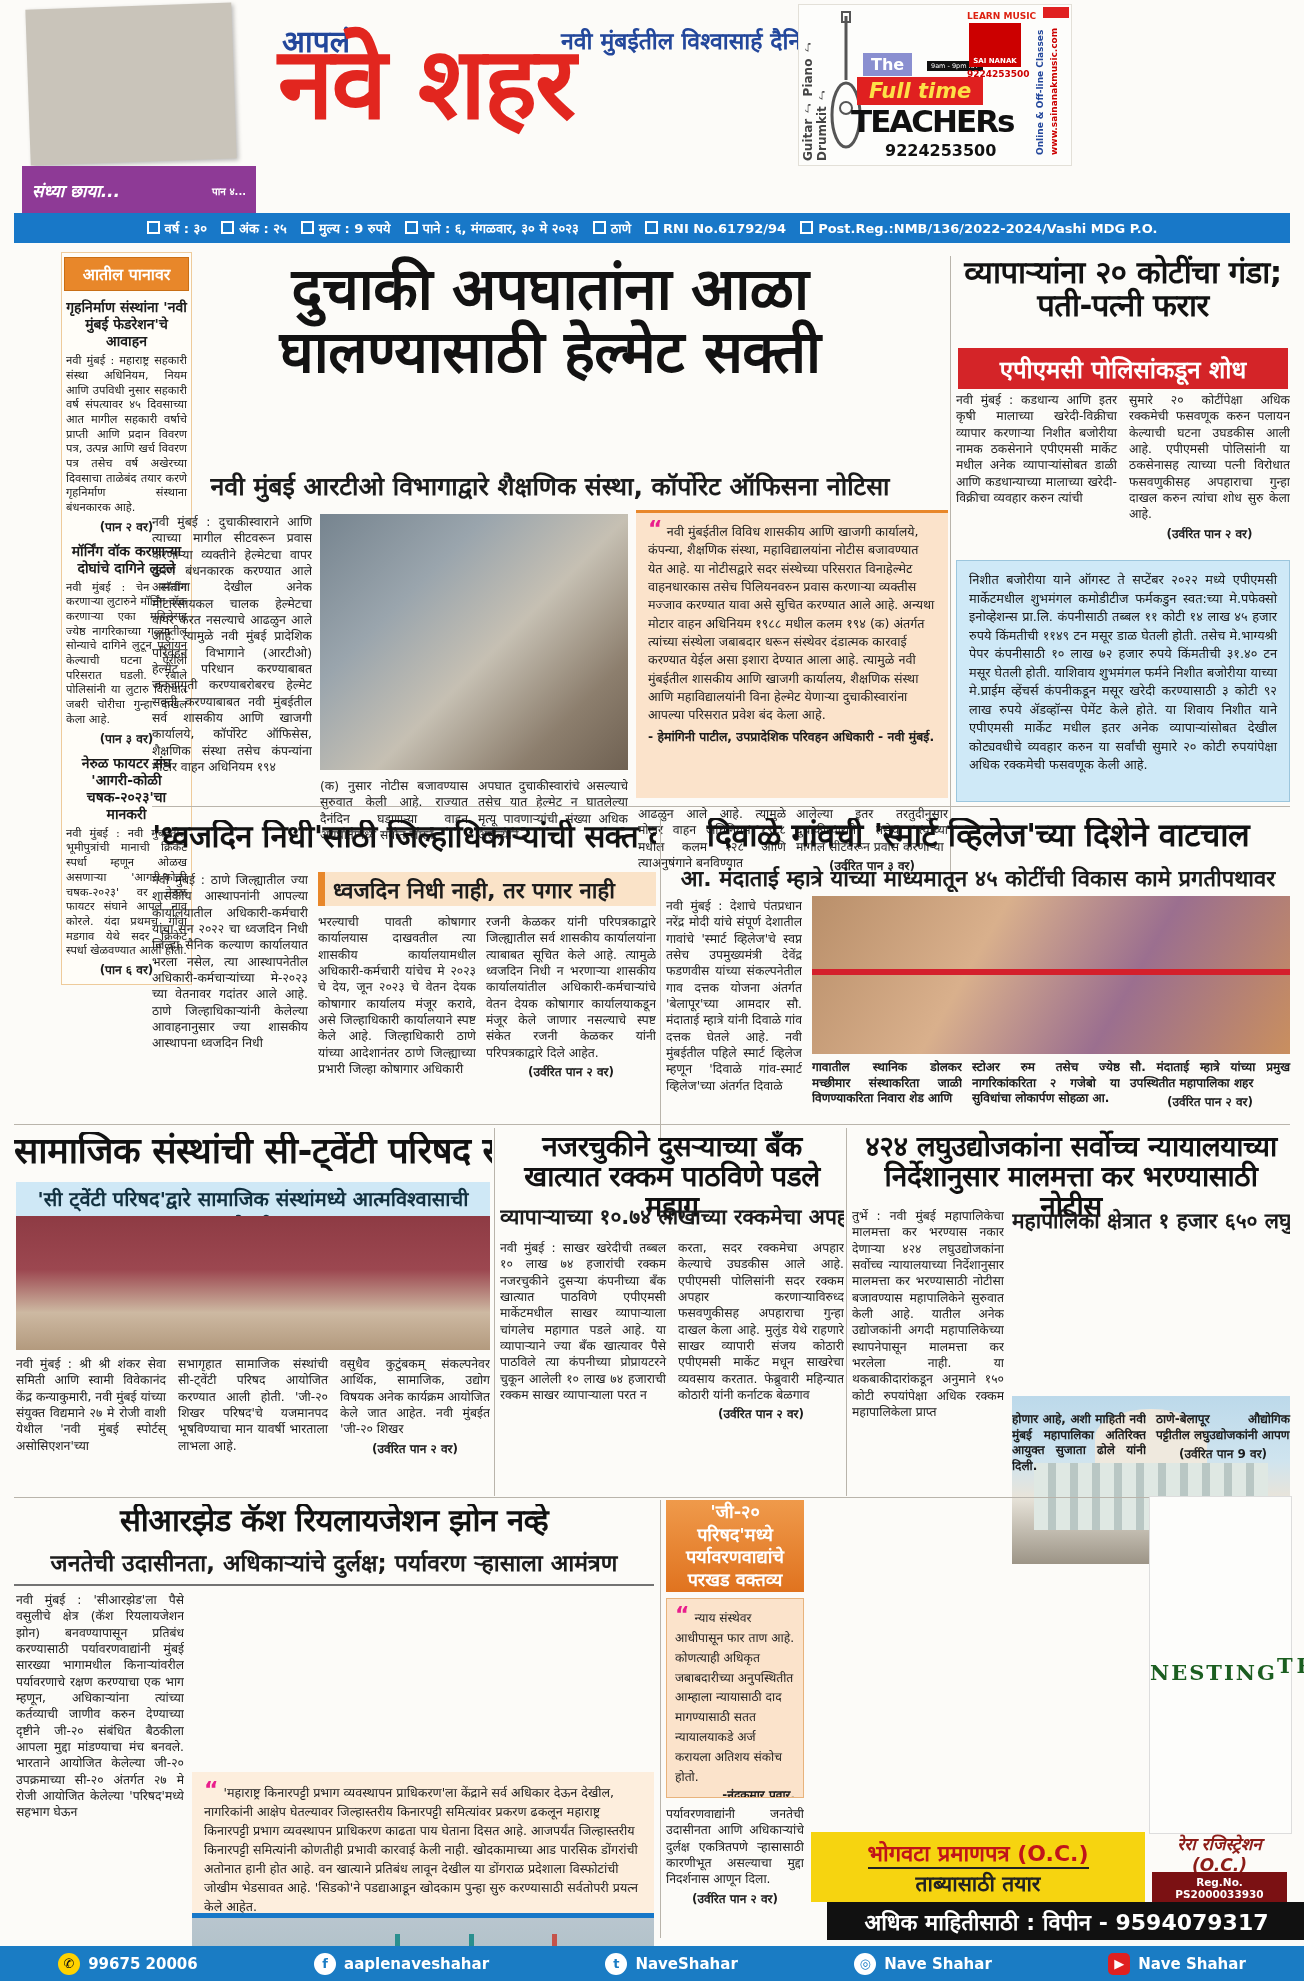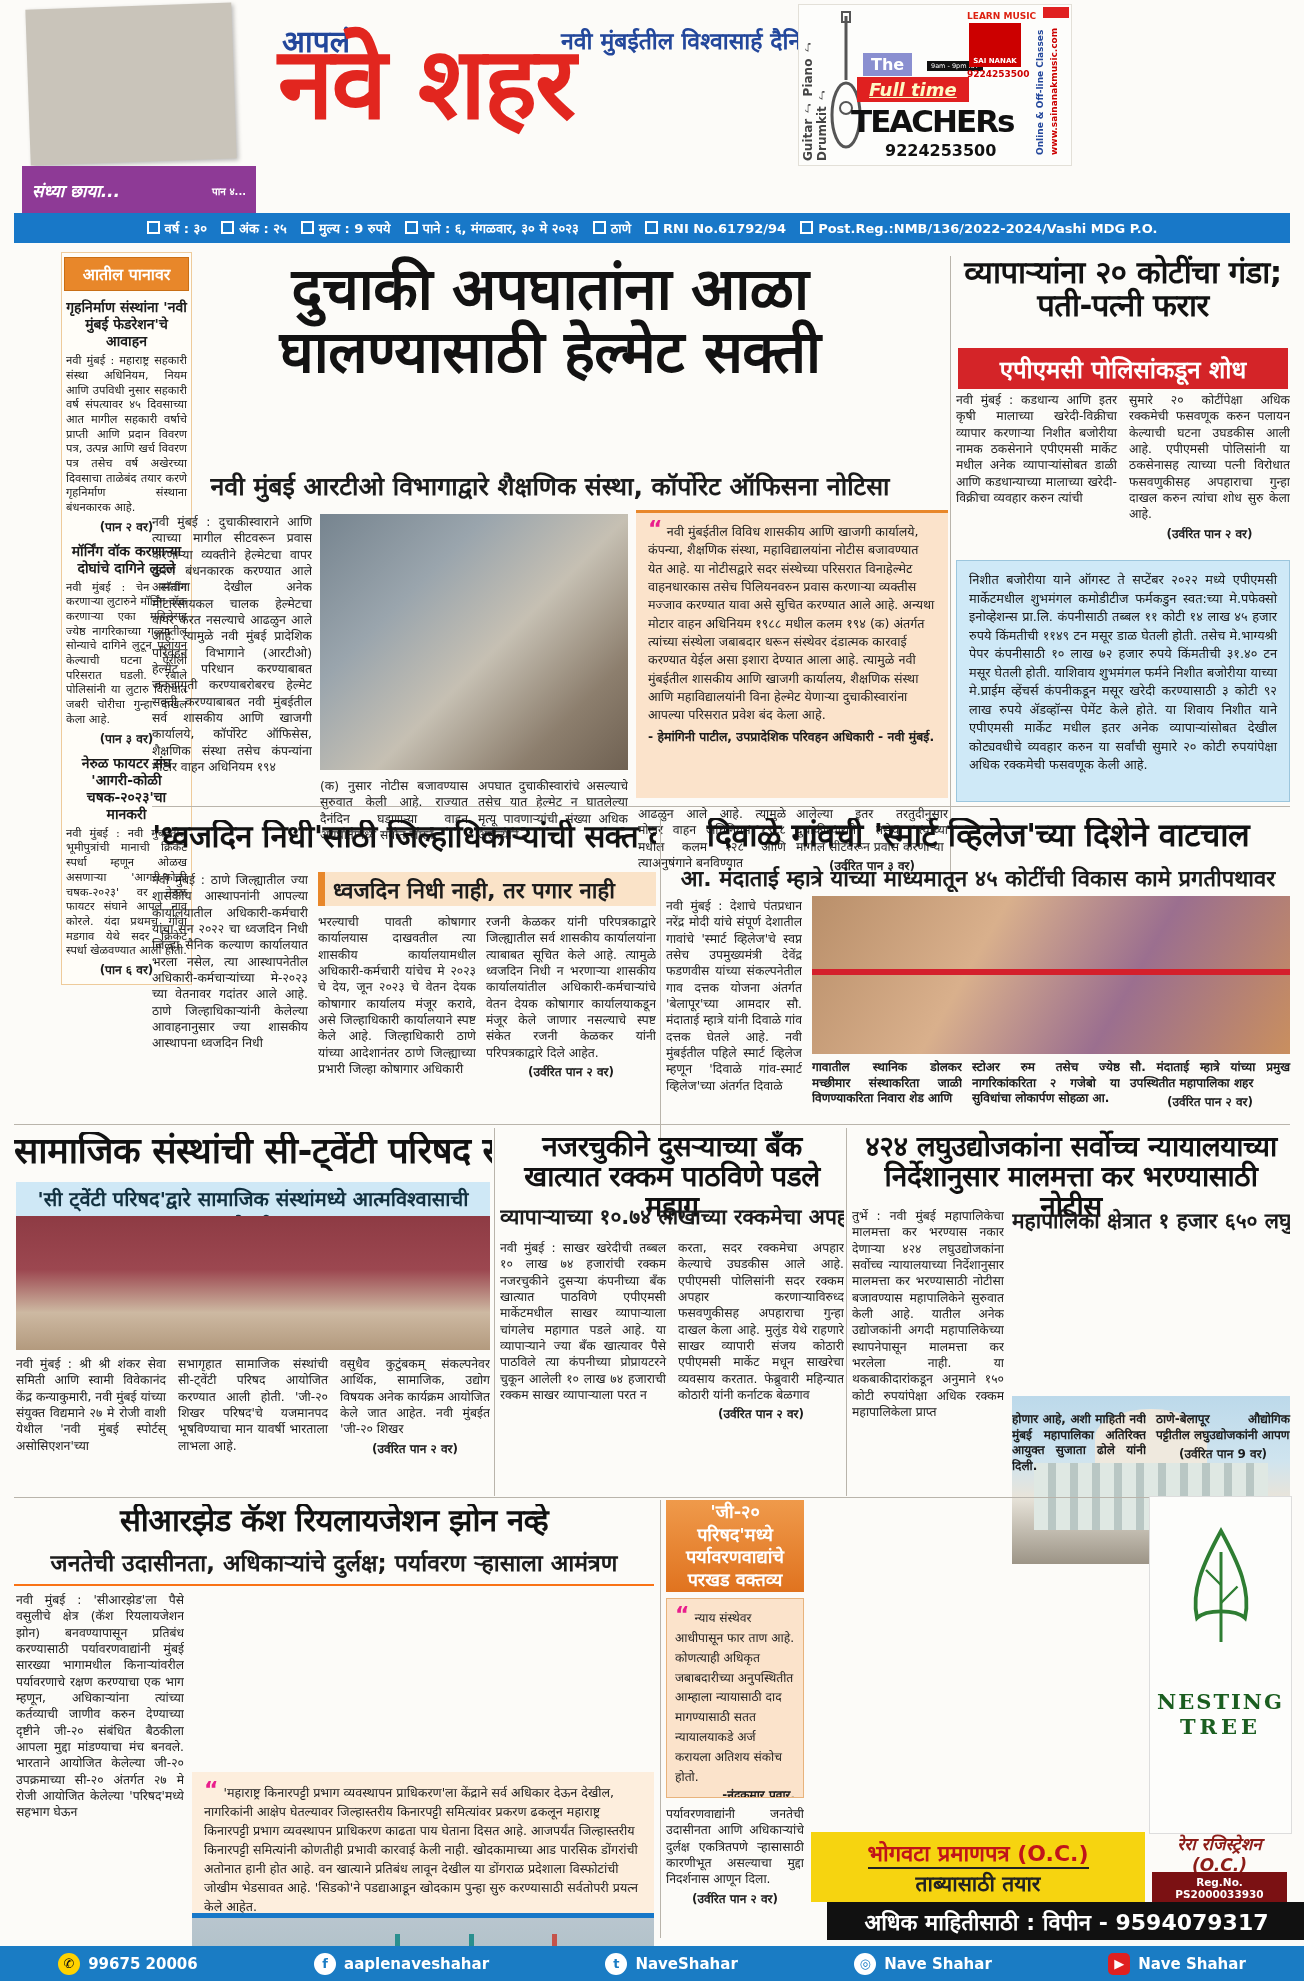--- a/index.html
+++ b/index.html
@@ -27,21 +27,21 @@
   .mast-prefix{left:282px;top:20px;color:#23479b;font-weight:bold;font-size:30px;}
   .mast-title{left:278px;top:34px;width:500px;color:#e2261f;font-weight:bold;font-size:100px;line-height:1;letter-spacing:-2px;}
   .tagline{left:540px;top:24px;width:300px;color:#23479b;font-weight:bold;font-size:23px;text-align:center;}
   
   .music-ad{left:798px;top:4px;width:272px;height:160px;background:#fdfdfb;border:1px solid #e3e0d8;}
   .vert{writing-mode:vertical-rl;transform:rotate(180deg);}
   .ad-guitar-col{position:absolute;left:2px;top:4px;height:152px;display:flex;align-items:center;}
   .ad-openall{position:absolute;left:60px;top:34px;font-size:9px;font-weight:bold;color:#333;margin-top:44px;}
   .ad-the{position:absolute;left:64px;top:48px;background:#8a8fd0;color:#fff;font-weight:bold;font-size:16px;padding:2px 8px;}
   .ad-hours{position:absolute;left:128px;top:56px;background:#111;color:#fff;font-size:6.5px;padding:1px 4px;}
-  .ad-full{position:absolute;left:58px;top:72px;background:#e02020;color:#fef9c3;font-weight:bold;font-style:italic;font-size:18px;padding:2px 12px;text-decoration:underline;}
+  .ad-full{position:absolute;left:58px;top:72px;background:#e02020;color:#fde047;font-weight:bold;font-style:italic;font-size:21px;padding:2px 12px;}
   .ad-teachers{position:absolute;left:52px;top:98px;color:#111;font-weight:bold;font-size:31px;letter-spacing:-2px;font-family:"DejaVu Sans",sans-serif;}
   .ad-phone{position:absolute;left:86px;top:136px;color:#111;font-weight:bold;font-size:16px;}
   .ad-learn{position:absolute;left:168px;top:6px;color:#d21;font-weight:bold;font-size:9px;}
   .ad-logo{position:absolute;left:170px;top:18px;width:52px;height:44px;background:#c00;color:#fff;font-size:7px;
            display:flex;align-items:flex-end;justify-content:center;padding-bottom:2px;box-sizing:border-box;font-weight:bold;}
   .ad-logo-phone{position:absolute;left:168px;top:64px;color:#c00;font-size:9px;font-weight:bold;}
   .ad-online{position:absolute;right:26px;top:10px;height:140px;color:#23479b;font-size:9px;font-weight:bold;}
   .ad-web{position:absolute;right:12px;top:10px;height:140px;color:#c00;font-size:9px;font-weight:bold;}
   .ad-tag{position:absolute;right:2px;top:2px;width:26px;height:11px;background:#e02020;color:#fff;font-size:6px;text-align:center;}
   
@@ -239,21 +239,21 @@
   <div class="abs caption" style="left:1012px;top:1412px;width:134px;height:84px;overflow:hidden;">होणार आहे, अशी माहिती नवी मुंबई महापालिका अतिरिक्त आयुक्त सुजाता ढोले यांनी दिली.</div>
   <div class="abs" style="left:1156px;top:1412px;width:134px;height:84px;">
     <div class="caption ctr">ठाणे-बेलापूर औद्योगिक पट्टीतील लघुउद्योजकांनी आपण</div>
     <div class="jump">(उर्वरित पान 9 वर)</div>
   </div>
 
   <div class="hr" style="left:14px;top:1497px;width:1276px;"></div>
   <div class="vr" style="left:660px;top:1500px;height:438px;"></div>
 
   <div class="abs hl ctr" style="left:14px;top:1504px;width:640px;font-size:31px;white-space:nowrap;overflow:hidden;">सीआरझेड कॅश रियलायजेशन झोन नव्हे</div>
-  <div class="abs bold ctr" style="left:14px;top:1546px;width:640px;font-size:23px;border-bottom:2px solid #f97316;padding-bottom:6px;white-space:nowrap;overflow:hidden;">जनतेची उदासीनता, अधिकाऱ्यांचे दुर्लक्ष; पर्यावरण ऱ्हासाला आमंत्रण</div>
+  <div class="abs bold ctr" style="left:14px;top:1546px;width:640px;font-size:23px;border-bottom:2px solid #737373;padding-bottom:6px;white-space:nowrap;overflow:hidden;">जनतेची उदासीनता, अधिकाऱ्यांचे दुर्लक्ष; पर्यावरण ऱ्हासाला आमंत्रण</div>
   <div class="abs body-txt just" style="left:16px;top:1592px;width:168px;height:340px;overflow:hidden;">नवी मुंबई : 'सीआरझेड'ला पैसे वसुलीचे क्षेत्र (कॅश रियलायजेशन झोन) बनवण्यापासून प्रतिबंध करण्यासाठी पर्यावरणवाद्यांनी मुंबई सारख्या भागामधील किनाऱ्यांवरील पर्यावरणाचे रक्षण करण्याचा एक भाग म्हणून, अधिकाऱ्यांना त्यांच्या कर्तव्याची जाणीव करुन देण्याच्या दृष्टीने जी-२० संबंधित बैठकीला आपला मुद्दा मांडण्याचा मंच बनवले. भारताने आयोजित केलेल्या जी-२० उपक्रमाच्या सी-२० अंतर्गत २७ मे रोजी आयोजित केलेल्या 'परिषद'मध्ये सहभाग घेऊन</div>
   <div class="abs ph ph-crz" style="left:192px;top:1590px;width:462px;height:178px;">
     <div class="crane" style="left:44%;"></div>
     <div class="crane" style="left:60%;height:30%;"></div>
     <div class="crane" style="left:78%;height:26%;background:#c5534a;"></div>
   </div>
   <div class="abs quote-box" style="left:192px;top:1772px;width:462px;height:146px;border-top:none;border-bottom:5px solid #1878c8;background:#fdeedd;overflow:hidden;">
     <span class="qmark">“</span>
     <span style="font-size:12.6px;line-height:1.35;">'महाराष्ट्र किनारपट्टी प्रभाग व्यवस्थापन प्राधिकरण'ला केंद्राने सर्व अधिकार देऊन देखील, नागरिकांनी आक्षेप घेतल्यावर जिल्हास्तरीय किनारपट्टी समित्यांवर प्रकरण ढकलून महाराष्ट्र किनारपट्टी प्रभाग व्यवस्थापन प्राधिकरण काढता पाय घेताना दिसत आहे. आजपर्यंत जिल्हास्तरीय किनारपट्टी समित्यांनी कोणतीही प्रभावी कारवाई केली नाही. खोदकामाच्या आड पारसिक डोंगरांची अतोनात हानी होत आहे. वन खात्याने प्रतिबंध लावून देखील या डोंगराळ प्रदेशाला विस्फोटांची जोखीम भेडसावत आहे. 'सिडको'ने पडद्याआडून खोदकाम पुन्हा सुरु करण्यासाठी सर्वतोपरी प्रयत्न केले आहेत.</span>
     <div class="bold" style="font-size:12.6px;text-align:right;">-बी. एन. कुमार, संचालक-नेटकनेक्ट फाऊंडेशन.</div>
@@ -270,21 +270,21 @@
   <div class="abs" style="left:666px;top:1806px;width:138px;height:130px;overflow:hidden;">
     <div class="body-txt just">पर्यावरणवाद्यांनी जनतेची उदासीनता आणि अधिकाऱ्यांचे दुर्लक्ष एकत्रितपणे ऱ्हासासाठी कारणीभूत असल्याचा मुद्दा निदर्शनास आणून दिला.</div>
     <div class="jump">(उर्वरित पान २ वर)</div>
   </div>
 
   <div class="abs" style="left:811px;top:1832px;width:334px;height:70px;background:#f6d410;display:flex;flex-direction:column;align-items:center;justify-content:center;">
     <div style="color:#c0131a;font-weight:bold;font-size:22px;border-bottom:2px solid #222;">भोगवटा प्रमाणपत्र (O.C.)</div>
     <div style="color:#222;font-weight:bold;font-size:21px;">ताब्यासाठी तयार</div>
   </div>
 
-  <div class="abs" style="left:1149px;top:1496px;width:141px;height:336px;background:#fdfdfb;border:1px solid #ddd;display:flex;flex-direction:column;align-items:center;">
+  <div class="abs" style="left:1149px;top:1496px;width:141px;height:336px;background:#fdfdfb;border:1px solid #ddd;display:flex;flex-direction:row;align-items:center;">
     <svg width="90" height="150" viewBox="0 0 60 100" style="margin-top:28px;">
       <path d="M30 4 C18 26 10 44 14 62 C20 56 40 56 46 62 C50 44 42 26 30 4 Z" fill="none" stroke="#2e7d32" stroke-width="2.5"></path>
       <path d="M30 18 L30 78" stroke="#2e7d32" stroke-width="2"></path>
       <path d="M30 40 L20 30 M30 52 L41 41" stroke="#2e7d32" stroke-width="1.6"></path>
     </svg>
     <div style="color:#1b5e20;font-weight:bold;font-size:21px;letter-spacing:2px;margin-top:14px;font-family:'DejaVu Serif',serif;">NESTING</div>
     <div style="color:#1b5e20;font-weight:bold;font-size:21px;letter-spacing:4px;font-family:'DejaVu Serif',serif;">TREE</div>
   </div>
   <div class="abs" style="left:1149px;top:1832px;width:141px;height:40px;color:#8c1d18;font-weight:bold;font-style:italic;font-size:17px;text-align:center;">रेरा रजिस्ट्रेशन (O.C.)</div>
   <div class="abs" style="left:1152px;top:1872px;width:135px;background:#7b1113;color:#fff;font-size:10.5px;font-weight:bold;text-align:center;padding:4px 0;">Reg.No. PS2000033930</div>

